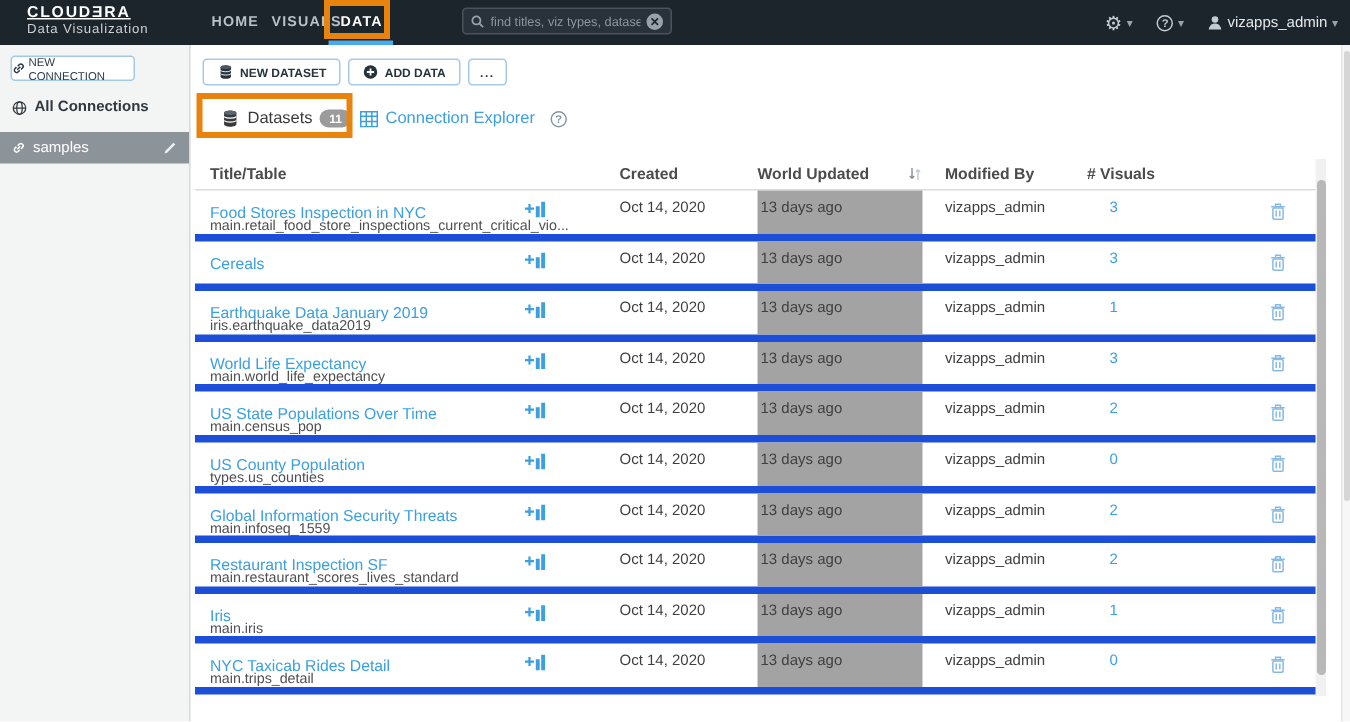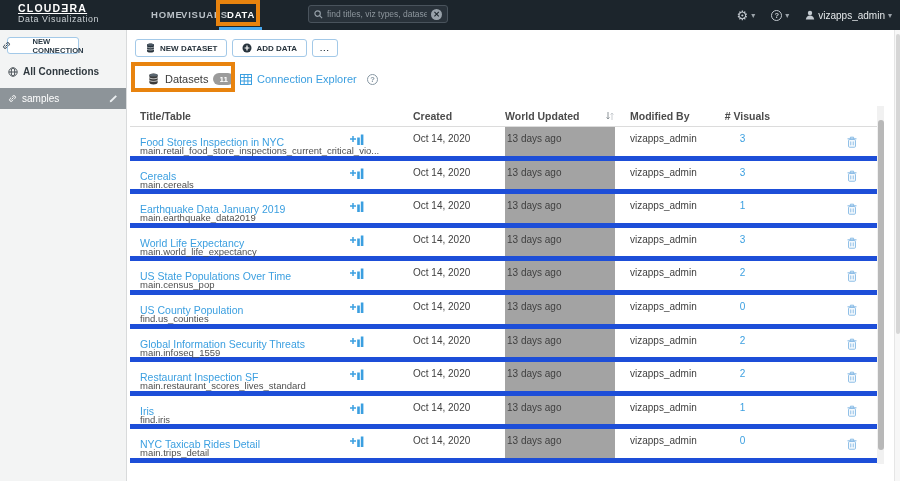--- a/index.html
+++ b/index.html
@@ -6,21 +6,21 @@
   html,body { width:900px; height:481px; }
   body { font-family: "Liberation Sans", sans-serif; background:#fff; position:relative; overflow:hidden; }
   .screen { position:absolute; inset:0; width:900px; height:481px; }
 
   
   .navbar { position:absolute; left:0; top:0; width:900px; height:30px; background:#1c252c; }
   .brand { position:absolute; left:18px; top:3px; line-height:1.1; }
   .brand-1 { font-size:10.5px; font-weight:bold; color:#fff; letter-spacing:1.2px;text-decoration:underline; }
   .brand-2 { font-size:8.8px; color:#ccd2d6; letter-spacing:0.6px; }
   .nav-item { position:absolute; top:9px; font-size:9.5px; font-weight:bold; letter-spacing:0.8px; color:#b9c0c6; cursor:pointer; }
-  .nav-home { left:151px; }
+  .nav-home { left:141px; }
   .nav-visuals { left:181px; }
   .nav-data { left:227px; color:#fff; }
   .data-underline { position:absolute; left:219px; top:27px; width:43px; height:3px; background:#49aaf0; }
   .annot { position:absolute; border:4px solid #e8830e; pointer-events:none; z-index:50; }
   .annot-data { left:216px; top:0px; width:44px; height:26px; }
   .annot-datasets { left:131px; top:62px; width:104px; height:30px; }
 
   .search-box { position:absolute; left:308px; top:5px; width:140px; height:18px; background:#29323a; border:1px solid #49535c; border-radius:3px; display:flex; align-items:center; padding:0 5px; gap:4px; }
   .search-box input { flex:1; min-width:0; background:transparent; border:none; outline:none; font-size:8.5px; color:#dfe3e6; font-family:"Liberation Sans",sans-serif; }
   .search-box input::placeholder { color:#8d969d; }
@@ -28,21 +28,21 @@
 
   .nav-right { position:absolute; right:8px; top:0; height:30px; display:flex; align-items:center; gap:16px; }
   .nav-ctl { display:flex; align-items:center; gap:3px; cursor:pointer; }
   .gear-glyph { font-size:13px; color:#c3cad0; line-height:1; }
   .caret { font-size:8px; color:#9aa2a9; }
   .qcircle { width:11px; height:11px; border:1px solid #c3cad0; border-radius:50%; color:#c3cad0; font-size:7.5px; font-weight:bold; text-align:center; line-height:10px; }
   .user-name { font-size:10px; color:#e4e8ea; }
 
   
   .sidebar { position:absolute; left:0; top:30px; width:127px; height:451px; background:#f3f4f4; border-right:1px solid #d8dadb; }
-  .new-conn-btn { position:absolute; left:7px; top:7px; width:72px; height:17px; background:#fff; border:1px solid #a3c9e8; border-radius:3px; display:flex; align-items:center; justify-content:center; gap:21px; font-size:7.6px; font-weight:bold; color:#2a3a46; cursor:pointer; }
+  .new-conn-btn { position:absolute; left:7px; top:7px; width:83px; height:17px; background:#fff; border:1px solid #a3c9e8; border-radius:3px; display:flex; align-items:center; justify-content:center; gap:2px; font-size:7.6px; font-weight:normal; color:#2a3a46; cursor:pointer; }
   .all-conn { position:absolute; left:8px; top:36px; display:flex; align-items:center; gap:5px; font-size:10px; font-weight:bold; color:#30393f; cursor:pointer; }
   .conn-row { position:absolute; left:0; top:58px; width:100%; height:21px; background:#8d9499; color:#fff; display:flex; align-items:center; gap:5px; padding:0 8px; font-size:10px; cursor:pointer; }
   .conn-row .edit { margin-left:auto; display:flex; }
 
   
   .main { position:absolute; left:128px; top:32px; width:772px; height:451px; background:#fff; }
   .toolbar { position:absolute; left:7px; top:7px; display:flex; gap:5px; }
   .tbtn { height:18px; background:#fff; border:1px solid #a3c9e8; border-radius:3px; display:flex; align-items:center; gap:4px; padding:0 9px; font-size:8px; font-weight:bold; color:#27333c; cursor:pointer; }
   .tbtn-more { padding:0 7px; letter-spacing:1px; }
 
@@ -271,21 +271,20 @@
                 <rect x="1.6" y="3.6" width="6.8" height="7.6" rx="0.8" stroke="#86bae5" stroke-width="1" fill="none"></rect>
                 <path d="M3.8 5.4v4M6.2 5.4v4" stroke="#86bae5" stroke-width="1"></path>
               </svg>
     </div>
     <div></div>
   </div>
           <div class="tgrid trow">
     <div></div>
     <div class="c-title">
       <a>Cereals</a>
-      <div class="c-sub">main.cereals</div>
     </div>
     <div class="c-ic">
       <svg width="14" height="11" viewBox="0 0 14 11">
                 <line x1="3" y1="2" x2="3" y2="8" stroke="#3b9fe0" stroke-width="1.5"></line>
                 <line x1="0" y1="5" x2="6" y2="5" stroke="#3b9fe0" stroke-width="1.5"></line>
                 <rect x="7.2" y="3.5" width="2.6" height="7.5" fill="#3b9fe0"></rect>
                 <rect x="10.8" y="0.5" width="2.6" height="10.5" fill="#3b9fe0"></rect>
               </svg>
     </div>
     <div></div>
@@ -301,21 +300,21 @@
                 <rect x="1.6" y="3.6" width="6.8" height="7.6" rx="0.8" stroke="#86bae5" stroke-width="1" fill="none"></rect>
                 <path d="M3.8 5.4v4M6.2 5.4v4" stroke="#86bae5" stroke-width="1"></path>
               </svg>
     </div>
     <div></div>
   </div>
           <div class="tgrid trow">
     <div></div>
     <div class="c-title">
       <a>Earthquake Data January 2019</a>
-      <div class="c-sub">main.earthquake_data2019</div>
+      <div class="c-sub">iris.earthquake_data2019</div>
     </div>
     <div class="c-ic">
       <svg width="14" height="11" viewBox="0 0 14 11">
                 <line x1="3" y1="2" x2="3" y2="8" stroke="#3b9fe0" stroke-width="1.5"></line>
                 <line x1="0" y1="5" x2="6" y2="5" stroke="#3b9fe0" stroke-width="1.5"></line>
                 <rect x="7.2" y="3.5" width="2.6" height="7.5" fill="#3b9fe0"></rect>
                 <rect x="10.8" y="0.5" width="2.6" height="10.5" fill="#3b9fe0"></rect>
               </svg>
     </div>
     <div></div>
@@ -391,21 +390,21 @@
                 <rect x="1.6" y="3.6" width="6.8" height="7.6" rx="0.8" stroke="#86bae5" stroke-width="1" fill="none"></rect>
                 <path d="M3.8 5.4v4M6.2 5.4v4" stroke="#86bae5" stroke-width="1"></path>
               </svg>
     </div>
     <div></div>
   </div>
           <div class="tgrid trow">
     <div></div>
     <div class="c-title">
       <a>US County Population</a>
-      <div class="c-sub">find.us_counties</div>
+      <div class="c-sub">types.us_counties</div>
     </div>
     <div class="c-ic">
       <svg width="14" height="11" viewBox="0 0 14 11">
                 <line x1="3" y1="2" x2="3" y2="8" stroke="#3b9fe0" stroke-width="1.5"></line>
                 <line x1="0" y1="5" x2="6" y2="5" stroke="#3b9fe0" stroke-width="1.5"></line>
                 <rect x="7.2" y="3.5" width="2.6" height="7.5" fill="#3b9fe0"></rect>
                 <rect x="10.8" y="0.5" width="2.6" height="10.5" fill="#3b9fe0"></rect>
               </svg>
     </div>
     <div></div>
@@ -481,21 +480,21 @@
                 <rect x="1.6" y="3.6" width="6.8" height="7.6" rx="0.8" stroke="#86bae5" stroke-width="1" fill="none"></rect>
                 <path d="M3.8 5.4v4M6.2 5.4v4" stroke="#86bae5" stroke-width="1"></path>
               </svg>
     </div>
     <div></div>
   </div>
           <div class="tgrid trow">
     <div></div>
     <div class="c-title">
       <a>Iris</a>
-      <div class="c-sub">find.iris</div>
+      <div class="c-sub">main.iris</div>
     </div>
     <div class="c-ic">
       <svg width="14" height="11" viewBox="0 0 14 11">
                 <line x1="3" y1="2" x2="3" y2="8" stroke="#3b9fe0" stroke-width="1.5"></line>
                 <line x1="0" y1="5" x2="6" y2="5" stroke="#3b9fe0" stroke-width="1.5"></line>
                 <rect x="7.2" y="3.5" width="2.6" height="7.5" fill="#3b9fe0"></rect>
                 <rect x="10.8" y="0.5" width="2.6" height="10.5" fill="#3b9fe0"></rect>
               </svg>
     </div>
     <div></div>

